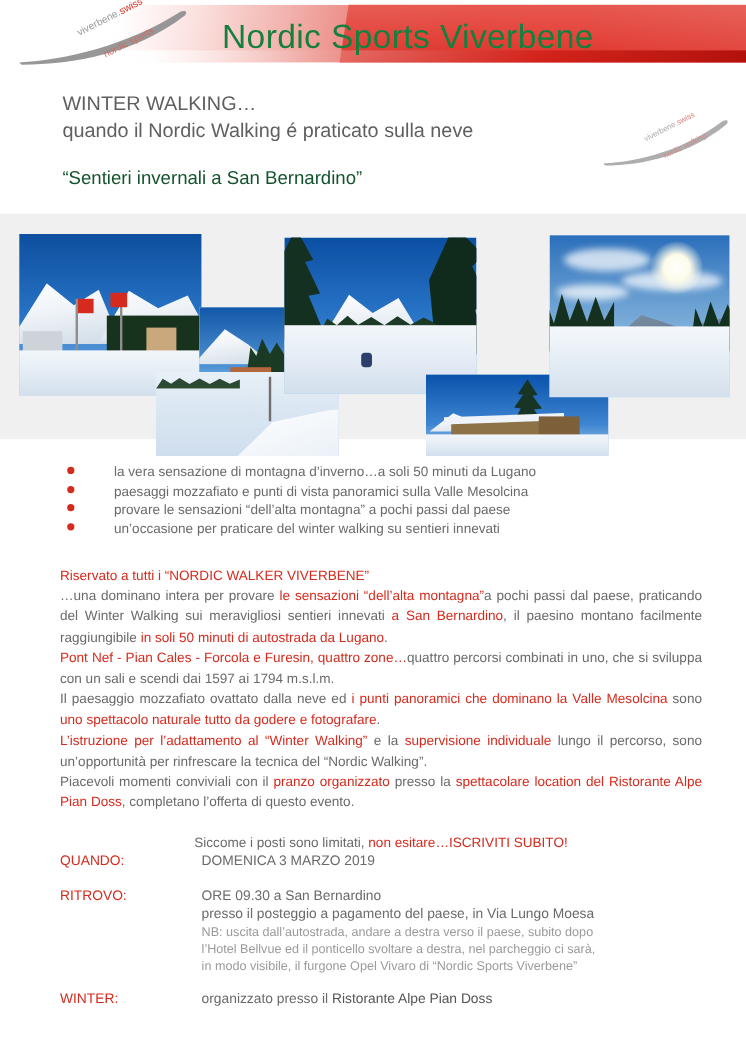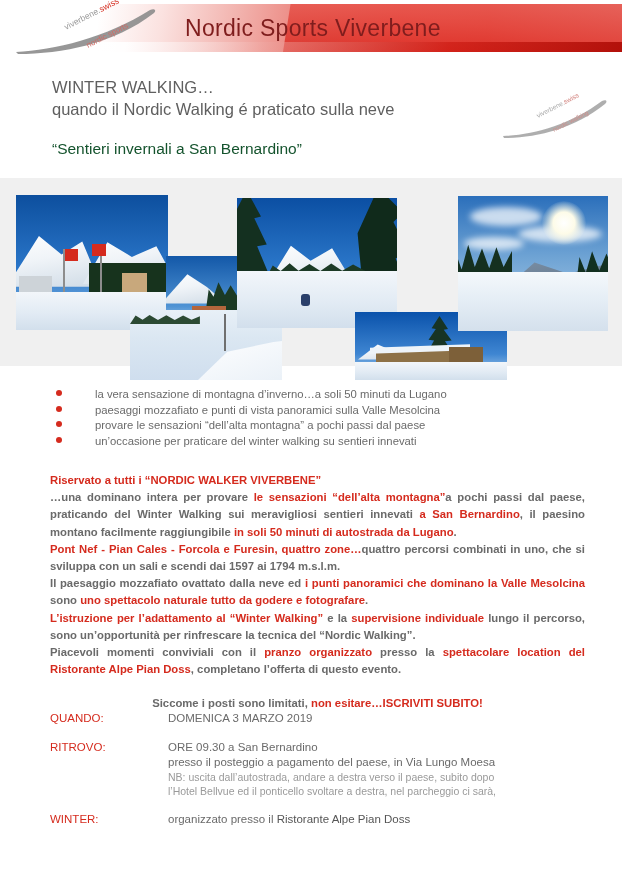--- a/index.html
+++ b/index.html
@@ -46,23 +46,23 @@
   }
   .banner-lowlight {
     position: absolute;
     left: 0; bottom: -4px;
     width: 100%; height: 14px;
     background: linear-gradient(100deg, rgba(255,255,255,1) 0%, rgba(255,255,255,.95) 20%, rgba(240,170,165,.5) 42%, rgba(200,20,12,.55) 72%, rgba(170,8,2,.85) 100%);
   }
   .banner-title {
     position: absolute;
     left: 185px; top: 11px;
-    font-size: 23px;
+    font-size: 28px;
     letter-spacing: .3px;
-    color: #7f1d1d;
+    color: #15803d;
     white-space: nowrap;
   }
 
   
   .ski-logo { position: absolute; }
   .ski-logo svg { display: block; overflow: visible; }
 
   
   .title-block { position: absolute; left: 52px; top: 76px; }
   .title-line  { font-size: 16.5px; color: #5f5f5f; line-height: 22px; white-space: nowrap; }
@@ -125,21 +125,20 @@
   .bullet-text { font-size: 11.3px; color: #6a6a6a; white-space: nowrap; padding-left: 19px; }
 
   
   .body-copy {
     position: absolute; left: 50px; top: 472px;
     width: 535px;
     font-size: 11.3px;
     line-height: 17.2px;
     color: #6a6a6a;
     text-align: justify;
-    font-weight: bold;
   }
   .body-copy p { margin: 0; }
   .r { color: #d52b1e; }
   .gap { height: 17px; }
 
   
   .details { position: absolute; left: 50px; top: 711px; width: 545px; }
   .detail-row { display: flex; margin-bottom: 14px; }
   .detail-label {
     flex: 0 0 118px;
@@ -302,20 +301,21 @@
     </div>
   </div>
 
   <div class="detail-row">
     <div class="detail-label">RITROVO:</div>
     <div class="detail-value">
       <div>ORE 09.30 a San Bernardino</div>
       <div>presso il posteggio a pagamento del paese, in Via Lungo Moesa</div>
       <div class="sub">NB: uscita dall’autostrada, andare a destra verso il paese, subito dopo</div>
       <div class="sub">l’Hotel Bellvue ed il ponticello svoltare a destra, nel parcheggio ci sarà,</div>
+      <div class="sub">in modo visibile, il furgone Opel Vivaro di “Nordic Sports Viverbene”</div>
     </div>
   </div>
 
   <div class="detail-row">
     <div class="detail-label">WINTER:</div>
     <div class="detail-value">
       <span>organizzato presso il </span><span class="strong">Ristorante Alpe Pian Doss</span>
     </div>
   </div>
 

